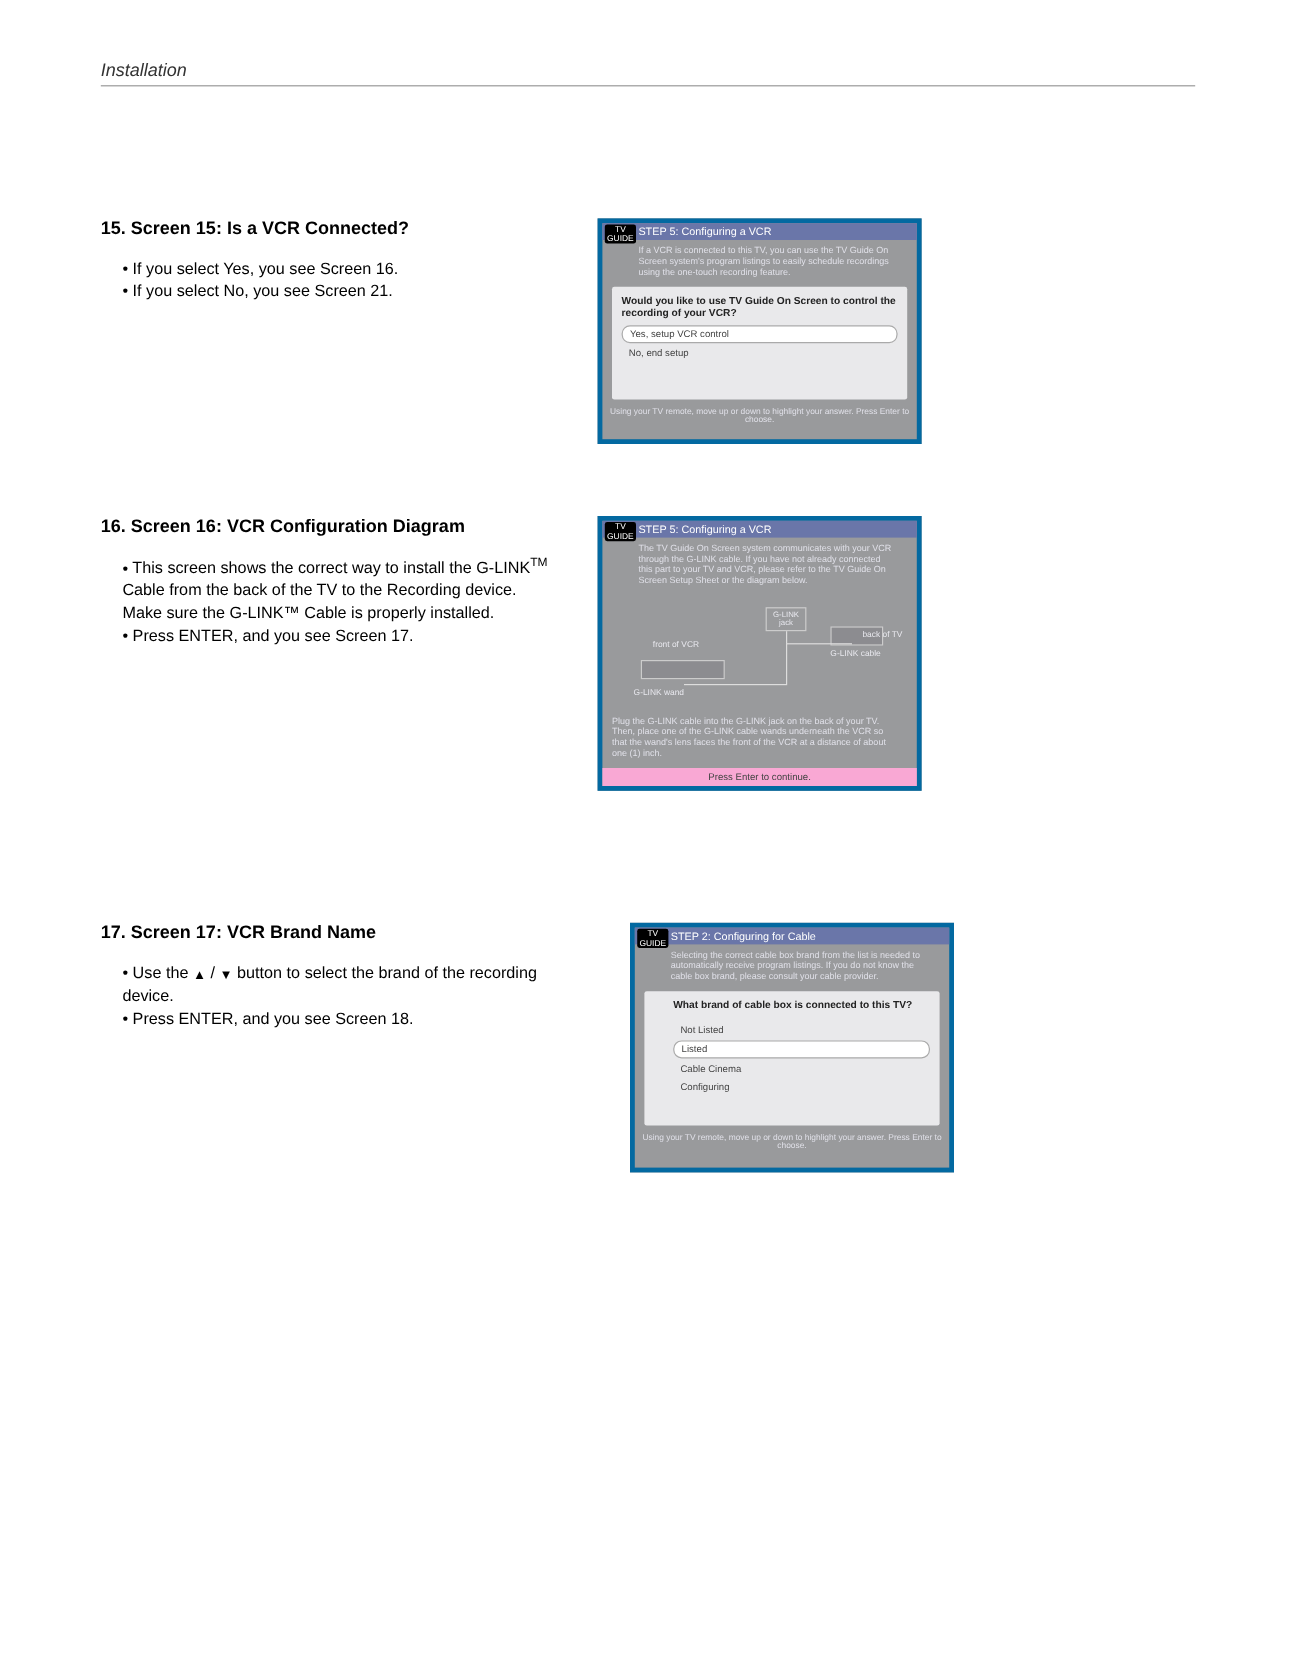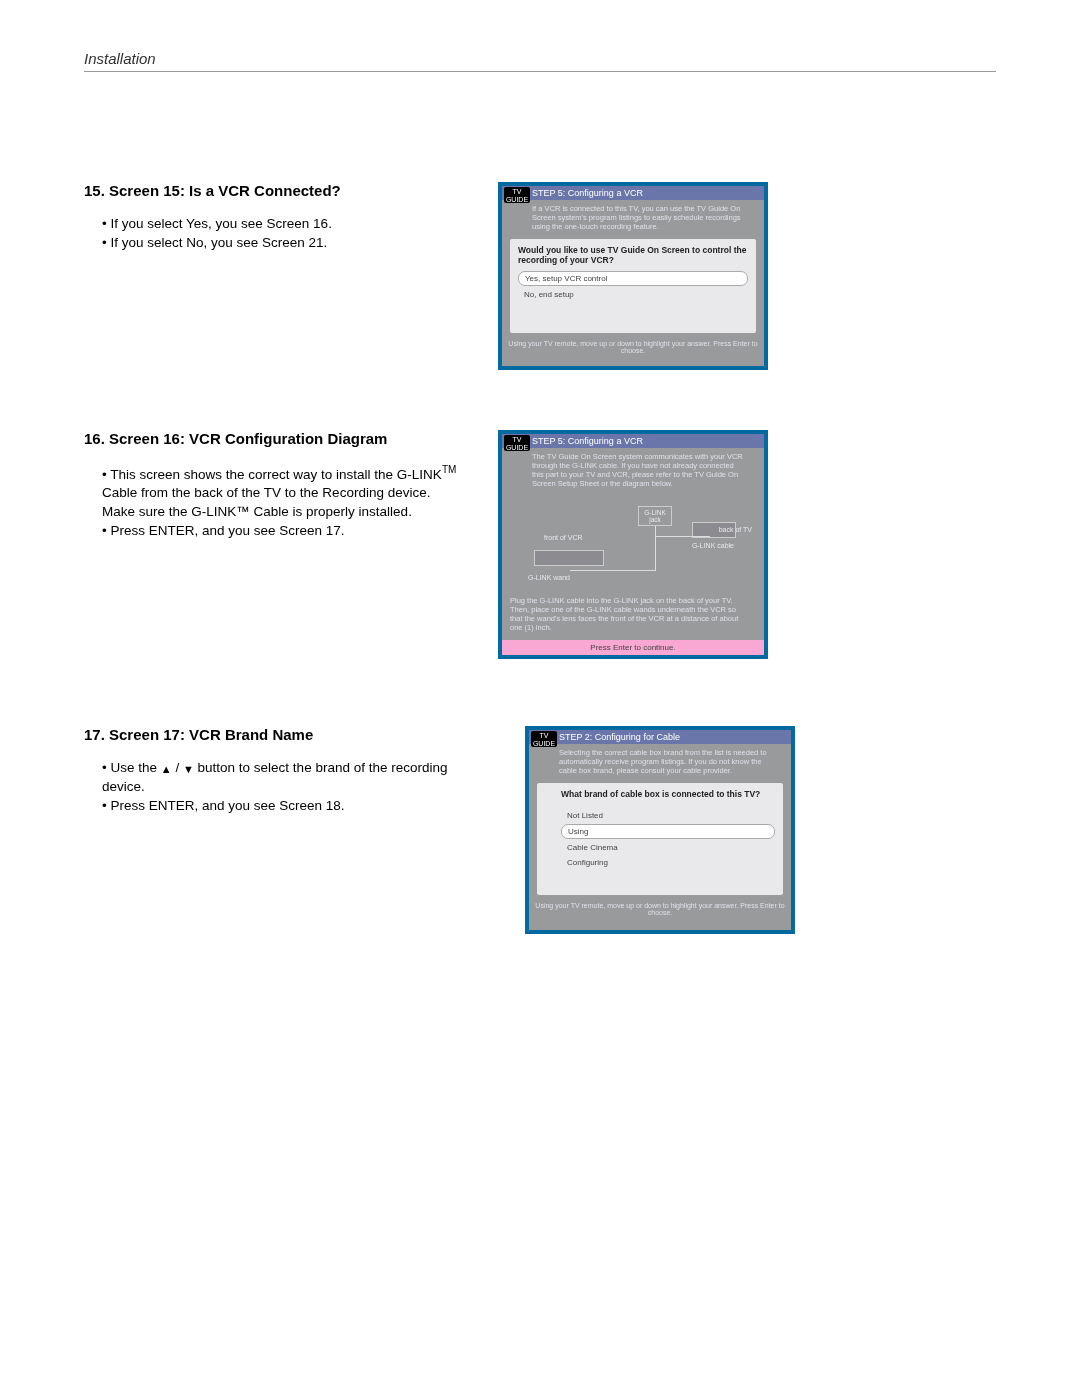--- a/index.html
+++ b/index.html
@@ -27,21 +27,21 @@
     margin: 0;
   }
   .section {
     margin-top: 110px;
     display: flex;
     gap: 14px;
     align-items: flex-start;
   }
   .section.first { margin-top: 110px; }
   .section.next { margin-top: 60px; }
-  .section.third { margin-top: 67px; gap: 41px; }
+  .section.third { margin-top: 110px; gap: 41px; }
   .left {
     flex: 0 0 400px;
   }
   .right {
     flex: 0 0 262px;
   }
   .heading {
     font-weight: bold;
     font-size: 15px;
     margin-bottom: 16px;
@@ -271,21 +271,21 @@
       </ul>
     </div>
     <div class="right">
       <div class="tvbox" style="height:200px;">
         <div class="tvlogo"><span>TV</span><br><span>GUIDE</span></div>
         <div class="titlebar">STEP 2: Configuring for Cable</div>
         <div class="intro">Selecting the correct cable box brand from the list is needed to automatically receive program listings. If you do not know the cable box brand, please consult your cable provider.</div>
         <div class="panel" style="height:100px;padding-left:24px;">
           <div class="q" style="margin-bottom:10px;">What brand of cable box is connected to this TV?</div>
           <div class="opt">Not Listed</div>
-          <div class="opt selected">Using</div>
+          <div class="opt selected">Listed</div>
           <div class="opt">Cable Cinema</div>
           <div class="opt">Configuring</div>
         </div>
         <div class="footerbar">Using your TV remote, move up or down to highlight your answer.  Press Enter to choose.</div>
       </div>
     </div>
   </div>
 
 </div>
 

